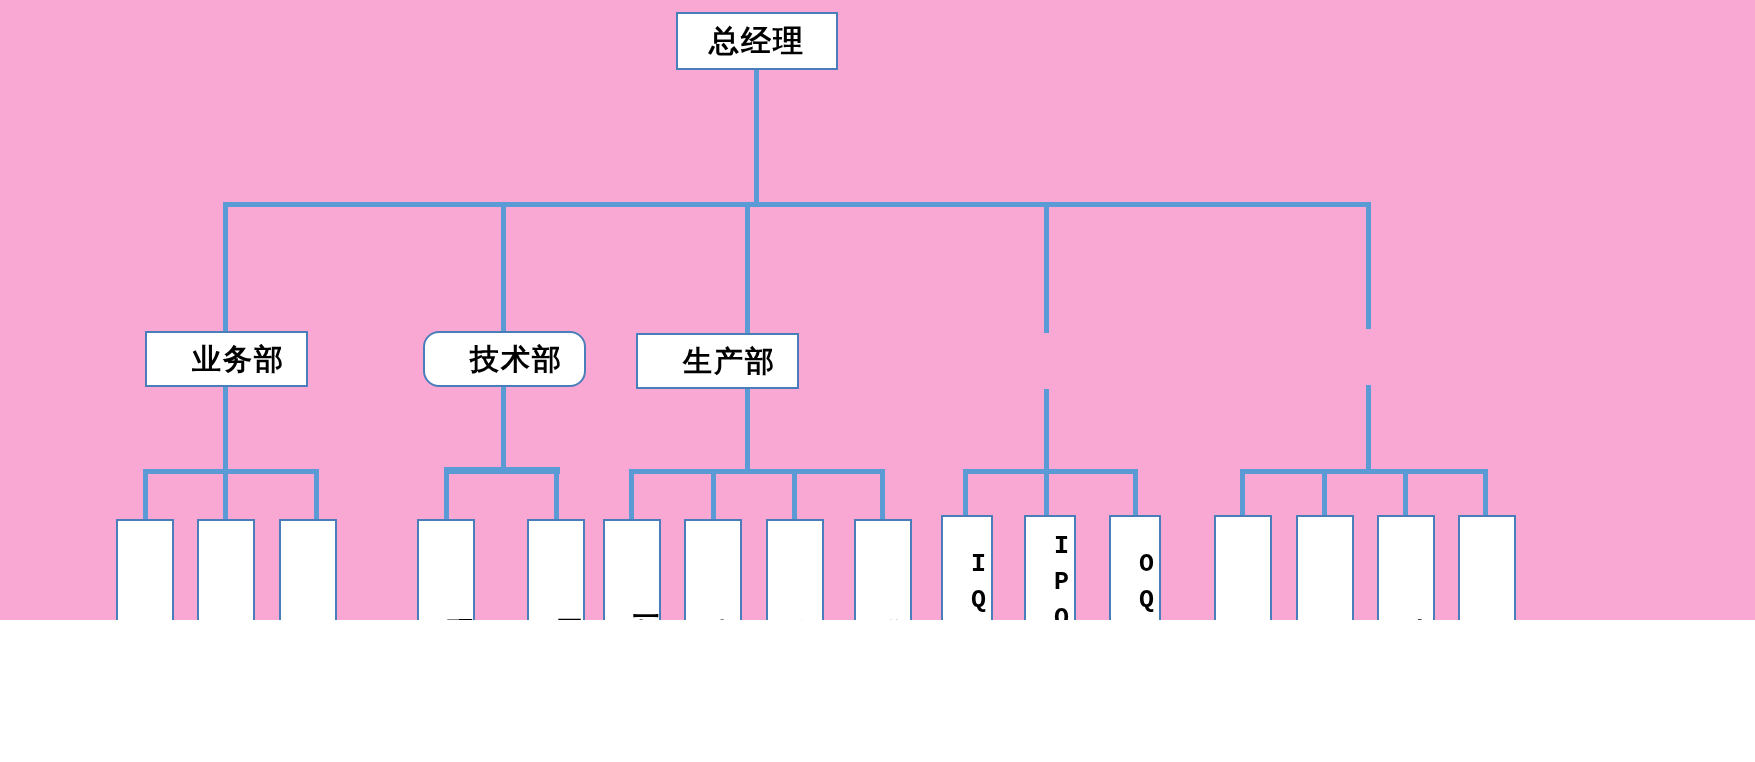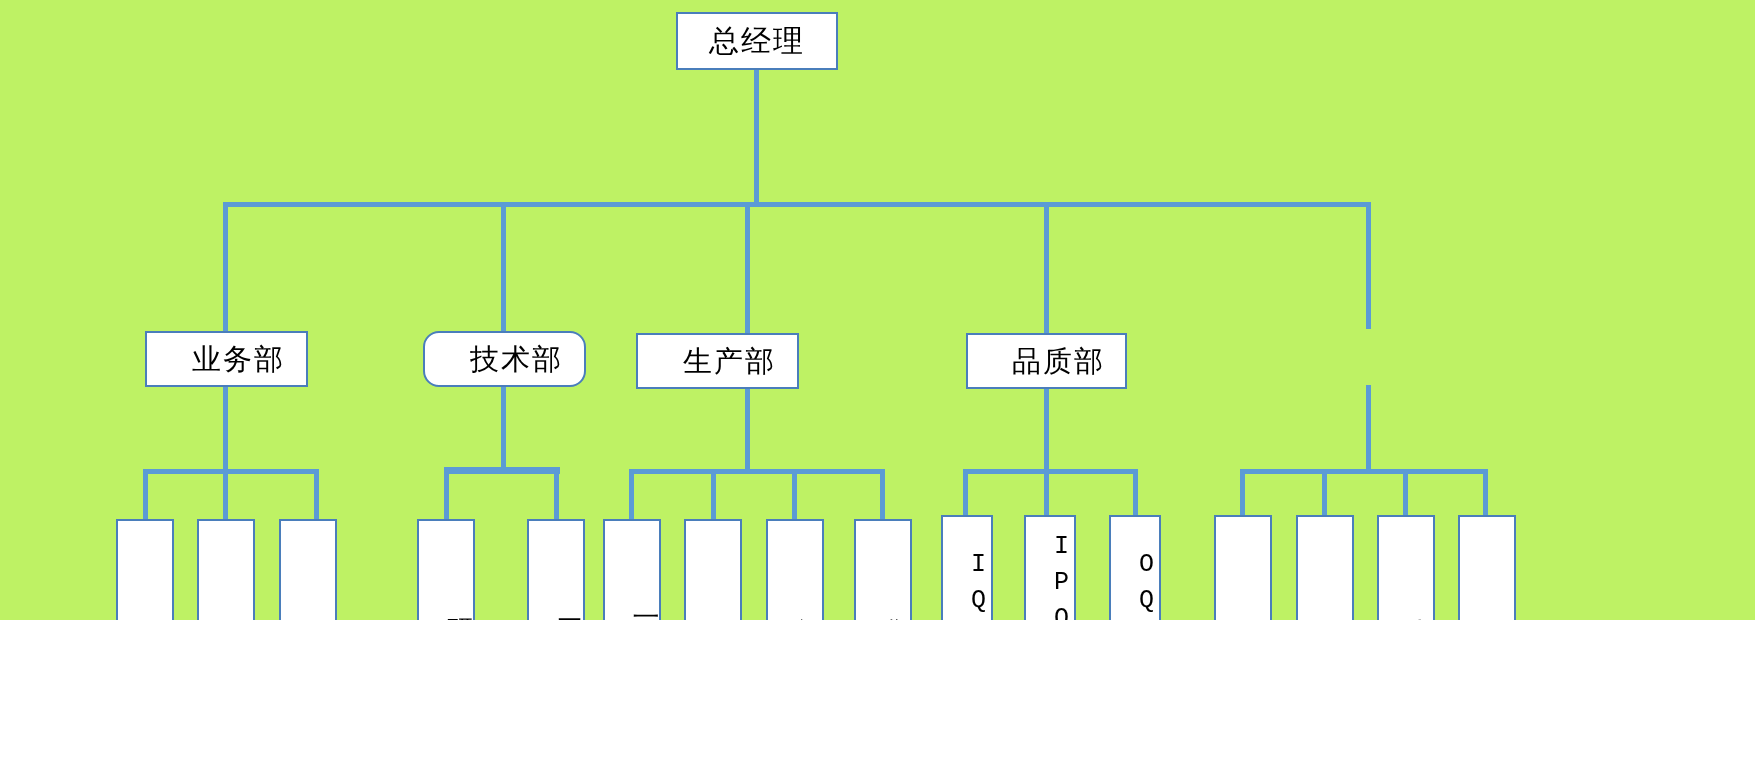--- a/index.html
+++ b/index.html
@@ -8,22 +8,23 @@
     background: #ffffff;
   }
   body {
     font-family: "Liberation Serif", "DejaVu Serif", serif;
   }
 
   #org-chart {
     position: relative;
     width: 1755px;
     height: 620px;
-    background: #bef264;
+    background: #f9a8d4;
     overflow: hidden;
+    font-weight: bold;
   }
 
   
   .node {
     position: absolute;
     box-sizing: border-box;
     background: #ffffff;
     border: 2px solid #4a7ebb;
     display: flex;
     align-items: center;
@@ -87,23 +88,20 @@
   <div class="conn v" style="left:1366px; top:202px; width:5px; height:127px;"></div>
 
   <div class="node dept" style="left:145px; top:331px; width:163px; height:56px;">
     <span>业务部</span>
   </div>
   <div class="node dept" style="left:423px; top:331px; width:163px; height:56px;border-radius:16px;">
     <span>技术部</span>
   </div>
   <div class="node dept" style="left:636px; top:333px; width:163px; height:56px;">
     <span>生产部</span>
-  </div>
-  <div class="node dept" style="left:966px; top:333px; width:161px; height:56px;">
-    <span>品质部</span>
   </div>
 
   <div class="conn v" style="left:223px; top:387px; width:5px; height:84px;"></div>
   <div class="conn h" style="left:143px; top:469px; width:176px; height:5px;"></div>
   <div class="conn v" style="left:143px; top:469px; width:5px; height:51px;"></div>
   <div class="conn v" style="left:223px; top:469px; width:5px; height:51px;"></div>
   <div class="conn v" style="left:314px; top:469px; width:5px; height:51px;"></div>
 
   <div class="node leaf" style="left:116px; top:519px; width:58px; height:147px;">
     <span>业务</span>

